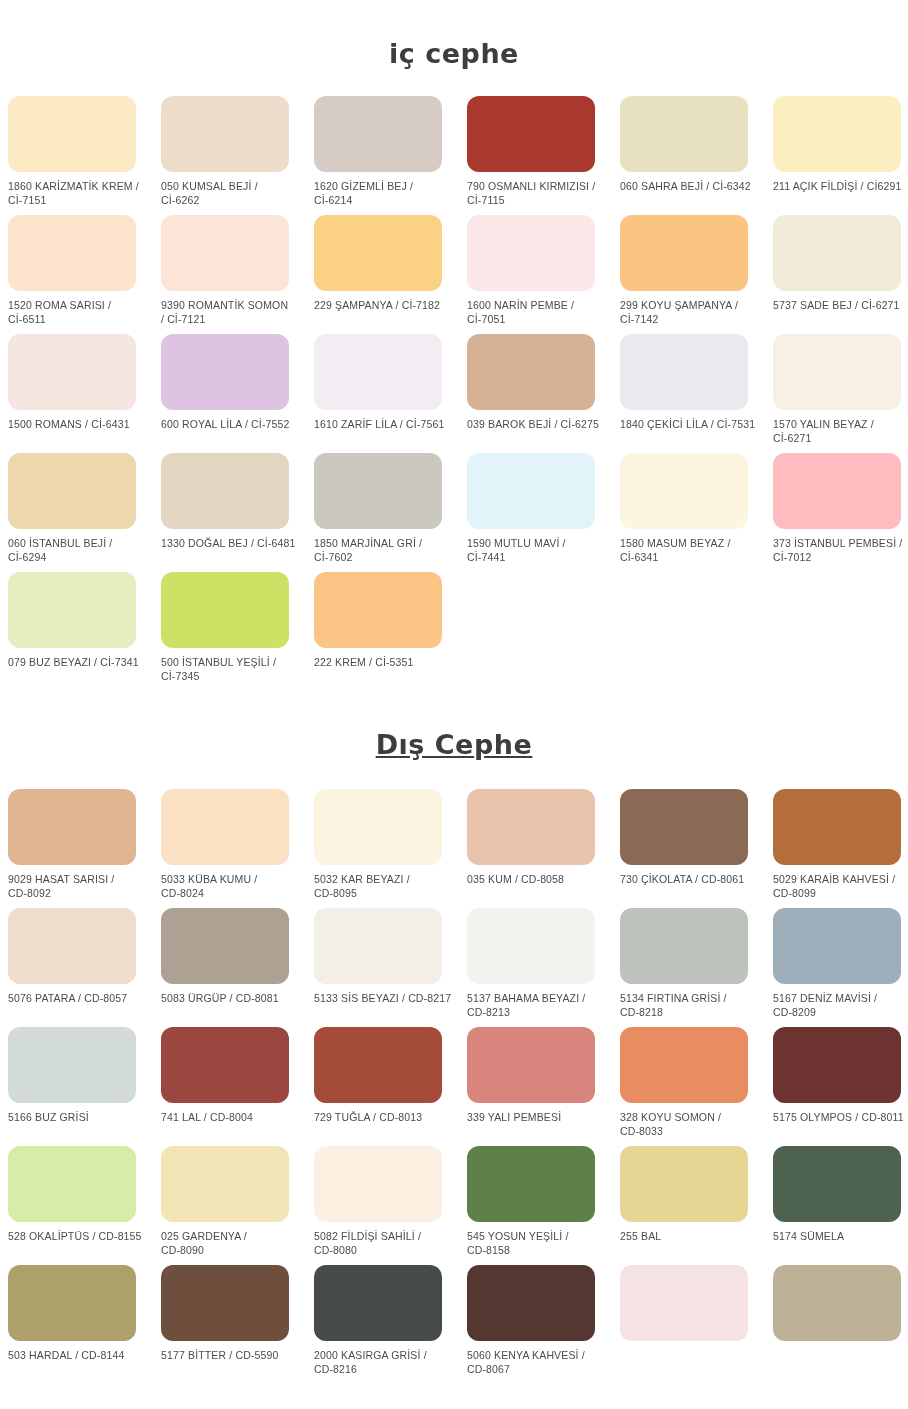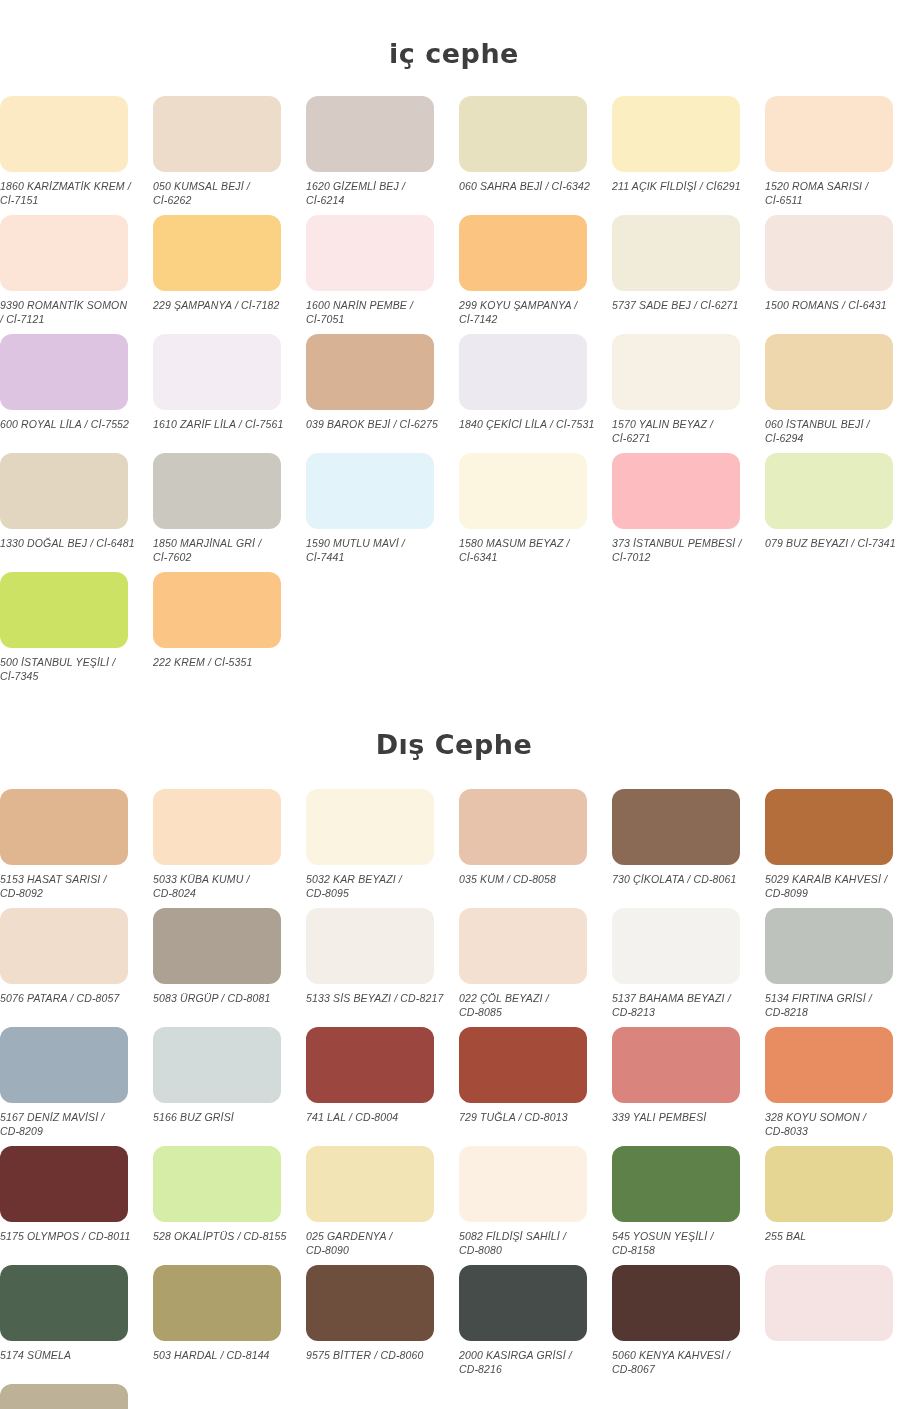--- a/index.html
+++ b/index.html
@@ -18,26 +18,26 @@
   .section-title {
     text-align: center;
     font-family: "DejaVu Sans", "Liberation Sans", sans-serif;
     font-weight: bold;
     font-size: 27px;
     letter-spacing: 0.5px;
     color: #3d3d3d;
     line-height: 1;
   }
   #title-ic { padding-top: 8px; padding-bottom: 11px; margin-top: 32px; }
-  #title-dis { padding-top: 14px; padding-bottom: 13px; }
+  #title-dis { padding-top: 14px; padding-bottom: 13px; text-decoration: underline; }
 
   .grid {
     display: grid;
     grid-template-columns: repeat(6, 153px);
-    font-style: italic;
+    padding-left: 8px;
   }
 
   .swatch-cell {
     width: 153px;
     position: relative;
   }
   .swatch-cell.h-a { height: 119px; }  
 
   .chip {
     width: 128px;
@@ -75,20 +75,25 @@
         <div class="chip" style="background: rgb(236, 220, 201);"></div>
         <div class="chip-label">050 KUMSAL BEJİ /
 Cİ-6262</div>
       </div>
       <div class="swatch-cell h-a">
         <div class="chip" style="background: rgb(215, 203, 197);"></div>
         <div class="chip-label">1620 GİZEMLİ BEJ /
 Cİ-6214</div>
       </div>
       <div class="swatch-cell h-a">
+        <div class="chip" style="background: rgb(169, 57, 46);"></div>
+        <div class="chip-label">790 OSMANLI KIRMIZISI /
+Cİ-7115</div>
+      </div>
+      <div class="swatch-cell h-a">
         <div class="chip" style="background: rgb(232, 225, 192);"></div>
         <div class="chip-label">060 SAHRA BEJİ / Cİ-6342</div>
       </div>
       <div class="swatch-cell h-a">
         <div class="chip" style="background: rgb(251, 238, 192);"></div>
         <div class="chip-label">211 AÇIK FİLDİŞİ / Cİ6291</div>
       </div>
       <div class="swatch-cell h-a">
         <div class="chip" style="background: rgb(251, 228, 203);"></div>
         <div class="chip-label">1520 ROMA SARISI /
@@ -188,21 +193,21 @@
       <div class="swatch-cell h-a"></div>
     </div>
 
   <div class="gap-after-ic"></div>
 
   <h1 class="section-title" id="title-dis">Dış Cephe</h1>
 
   <div class="grid" id="grid-dis">
       <div class="swatch-cell h-a">
         <div class="chip" style="background: rgb(224, 182, 145);"></div>
-        <div class="chip-label">5153 HASAT SARISI /
+        <div class="chip-label">9029 HASAT SARISI /
 CD-8092</div>
       </div>
       <div class="swatch-cell h-a">
         <div class="chip" style="background: rgb(251, 224, 196);"></div>
         <div class="chip-label">5033 KÜBA KUMU /
 CD-8024</div>
       </div>
       <div class="swatch-cell h-a">
         <div class="chip" style="background: rgb(251, 244, 224);"></div>
         <div class="chip-label">5032 KAR BEYAZI /
@@ -227,25 +232,20 @@
       </div>
       <div class="swatch-cell h-a">
         <div class="chip" style="background: rgb(173, 161, 147);"></div>
         <div class="chip-label">5083 ÜRGÜP / CD-8081</div>
       </div>
       <div class="swatch-cell h-a">
         <div class="chip" style="background: rgb(244, 238, 232);"></div>
         <div class="chip-label">5133 SİS BEYAZI / CD-8217</div>
       </div>
       <div class="swatch-cell h-a">
-        <div class="chip" style="background: rgb(244, 224, 208);"></div>
-        <div class="chip-label">022 ÇÖL BEYAZI /
-CD-8085</div>
-      </div>
-      <div class="swatch-cell h-a">
         <div class="chip" style="background: rgb(244, 242, 238);"></div>
         <div class="chip-label">5137 BAHAMA BEYAZI /
 CD-8213</div>
       </div>
       <div class="swatch-cell h-a">
         <div class="chip" style="background: rgb(189, 194, 189);"></div>
         <div class="chip-label">5134 FIRTINA GRİSİ /
 CD-8218</div>
       </div>
       <div class="swatch-cell h-a">
@@ -304,21 +304,21 @@
       <div class="swatch-cell h-a">
         <div class="chip" style="background: rgb(77, 99, 80);"></div>
         <div class="chip-label">5174 SÜMELA</div>
       </div>
       <div class="swatch-cell h-a">
         <div class="chip" style="background: rgb(174, 160, 107);"></div>
         <div class="chip-label">503 HARDAL / CD-8144</div>
       </div>
       <div class="swatch-cell h-a">
         <div class="chip" style="background: rgb(110, 79, 61);"></div>
-        <div class="chip-label">9575 BİTTER / CD-8060</div>
+        <div class="chip-label">5177 BİTTER / CD-5590</div>
       </div>
       <div class="swatch-cell h-a">
         <div class="chip" style="background: rgb(69, 76, 73);"></div>
         <div class="chip-label">2000 KASIRGA GRİSİ /
 CD-8216</div>
       </div>
       <div class="swatch-cell h-a">
         <div class="chip" style="background: rgb(83, 55, 48);"></div>
         <div class="chip-label">5060 KENYA KAHVESİ /
 CD-8067</div>

